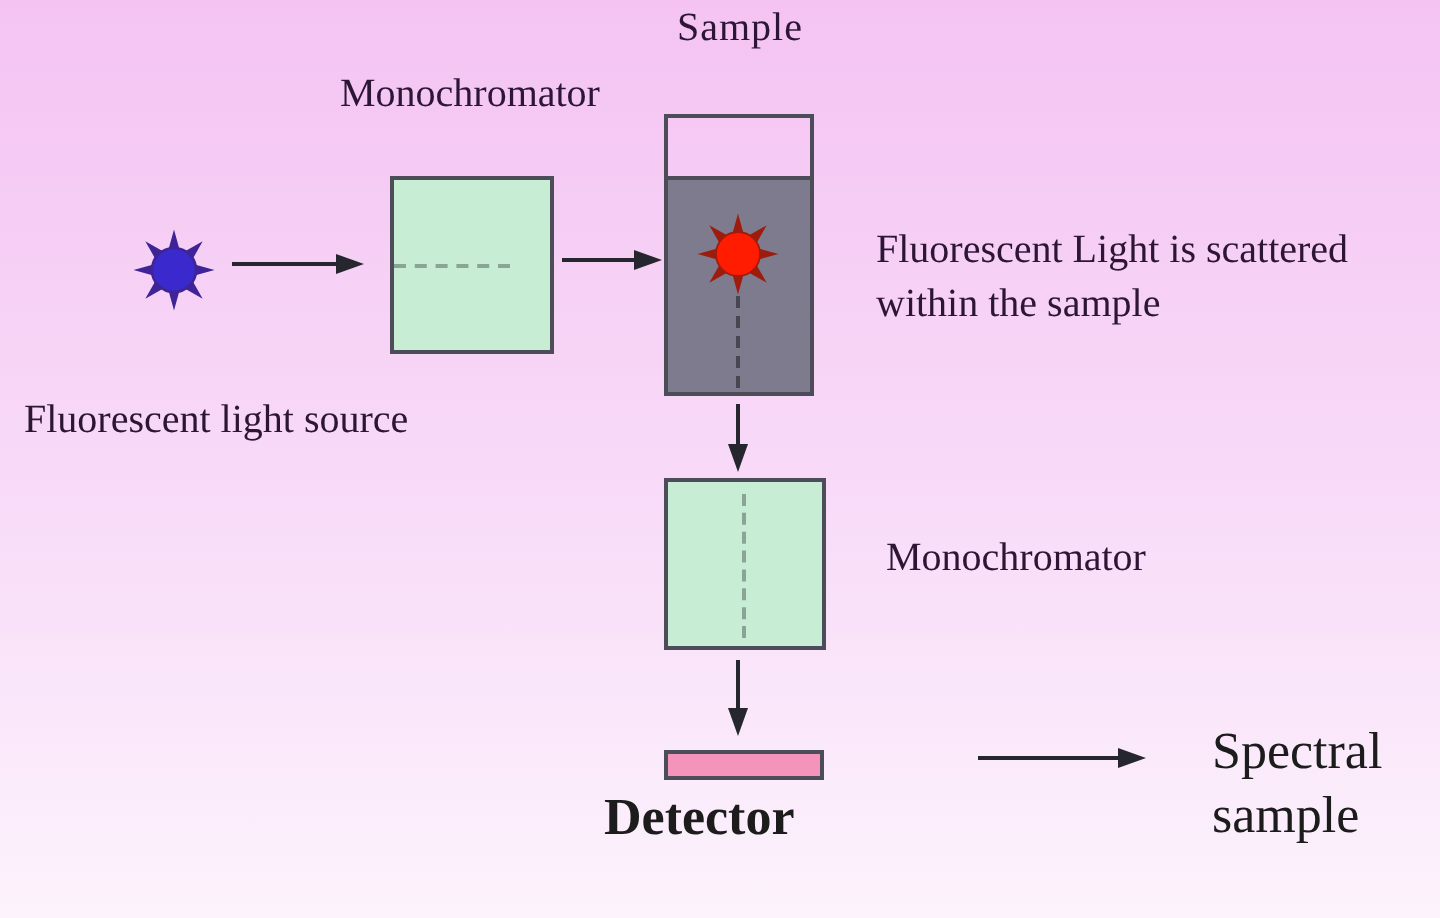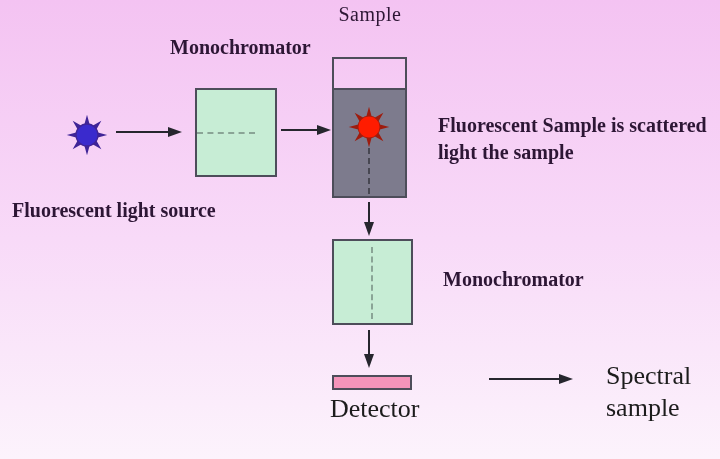--- a/index.html
+++ b/index.html
@@ -10,33 +10,33 @@
     background:linear-gradient(180deg, var(--bg-top,#f4c3f2) 0%, var(--bg-mid,#f8daf8) 52%, var(--bg-bottom,#fcf3fc) 100%);
     font-family:"Liberation Serif","DejaVu Serif",serif;
   }
   .abs{position:absolute;}
   .title{
     left:300px;top:3px;width:140px;
     font-size:20px;color:var(--text-purple,#2d1635);
     text-align:center;letter-spacing:0.5px;
   }
   .lbl{
-    font-weight:bold;font-size:20px;
+    font-weight:normal;font-size:20px;
     color:var(--text-purple,#2d1635);
     white-space:nowrap;
   }
   .lbl-mono-top{left:170px;top:36px;}
   .lbl-excitation{left:12px;top:199px;}
   .lbl-fluor{left:438px;top:112px;line-height:27px;}
   .lbl-mono-bottom{left:443px;top:268px;}
   .big{
     font-size:26px;color:var(--text-black,#1c1c1c);
     line-height:32px;white-space:nowrap;
   }
-  .lbl-detector{left:330px;top:393px;}
+  .lbl-detector{left:302px;top:393px;font-weight:bold;}
   .lbl-spectral{left:606px;top:360px;}
   .monobox{
     background:var(--box-fill,#c7edd5);
     border:2px solid var(--box-border,#4d4d5a);
     box-sizing:border-box;
   }
   .box1{left:195px;top:88px;width:82px;height:89px;}
   .box2{left:332px;top:239px;width:81px;height:86px;}
   .hdash{
     position:absolute;left:0;top:42px;width:58px;height:0;
@@ -103,22 +103,22 @@
     <div class="liquid"></div>
     <div class="vdash cuvette-dash"></div>
   </div>
 
   <svg class="abs" style="left:347px;top:105px;" width="44" height="44" viewBox="0 0 50 50">
     <polygon fill="var(--star2-spikes,#9e1c0e)" points="48,25 34.2,28.8 41.3,41.3 28.8,34.2 25,48 21.2,34.2 8.7,41.3 15.8,28.8 2,25 15.8,21.2 8.7,8.7 21.2,15.8 25,2 28.8,15.8 41.3,8.7 34.2,21.2"></polygon>
     <circle cx="25" cy="25" r="12.5" fill="var(--star2-core,#ff1c00)" stroke="var(--star2-spikes,#9e1c0e)" stroke-width="1"></circle>
   </svg>
 
   <div class="abs lbl lbl-fluor">
-    <div>Fluorescent Sample is scattered</div>
-    <div>light the sample</div>
+    <div>Fluorescent Light is scattered</div>
+    <div>within the sample</div>
   </div>
 
   <svg class="abs" style="left:362px;top:202px;" width="14" height="34">
     <line x1="7" y1="0" x2="7" y2="22" stroke="var(--arrow,#26262e)" stroke-width="2"></line>
     <polygon points="2,20 12,20 7,34" fill="var(--arrow,#26262e)"></polygon>
   </svg>
 
   <div class="abs monobox box2">
     <div class="vdash box2-dash"></div>
   </div>

